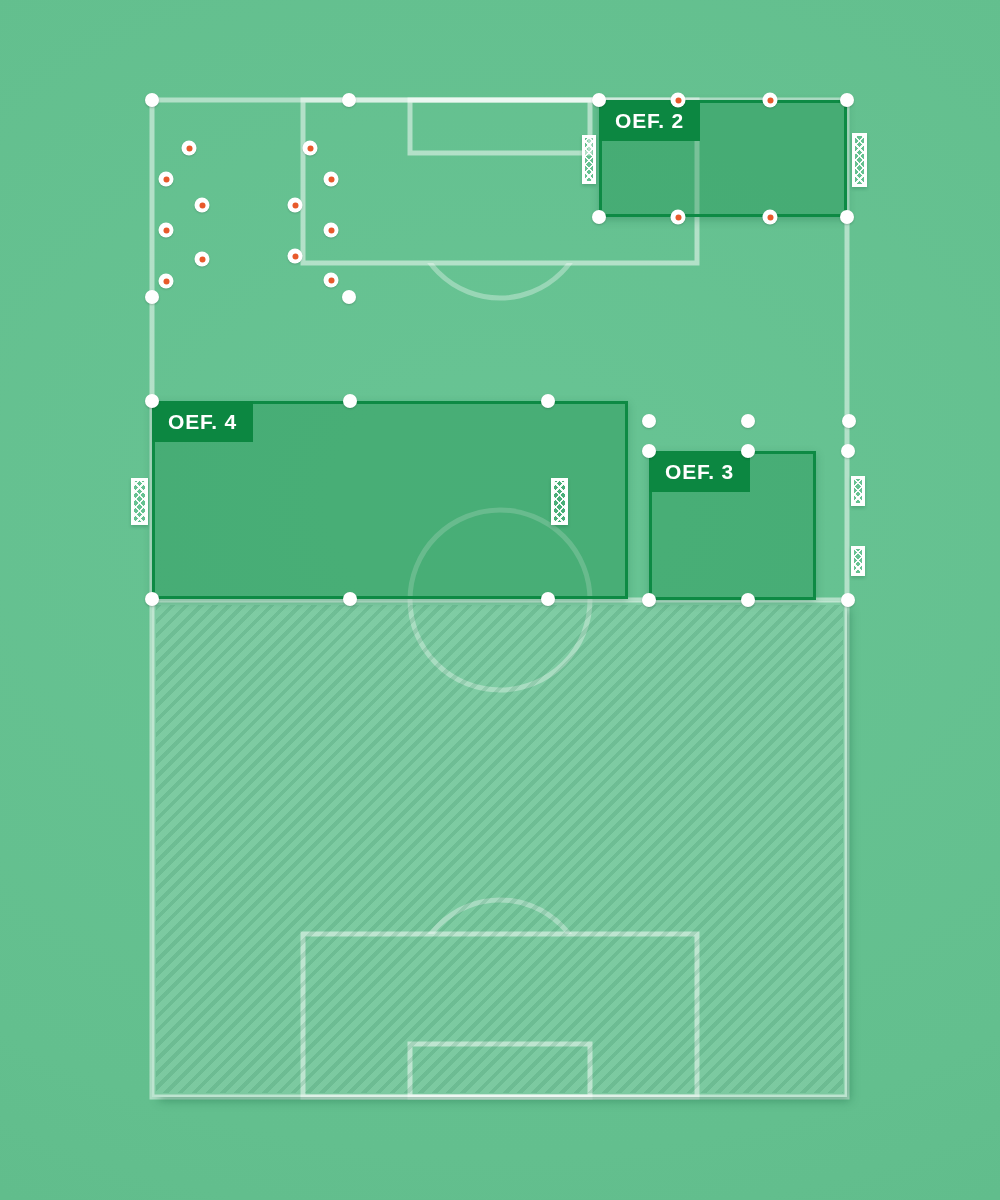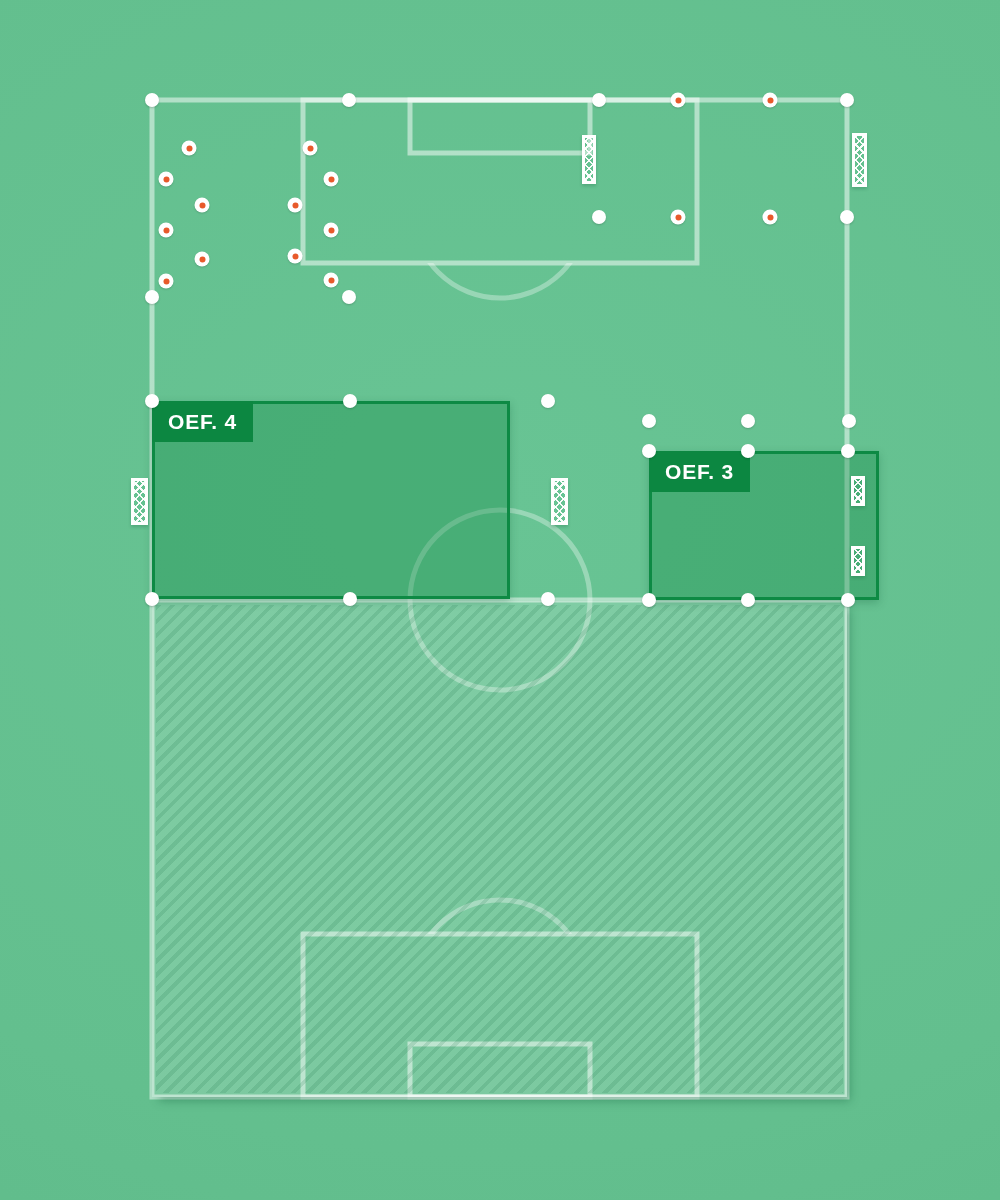--- a/index.html
+++ b/index.html
@@ -85,24 +85,27 @@
     </g>
     <g fill="none" stroke="#ffffff" stroke-width="5" stroke-opacity="0.33">
       <circle cx="500" cy="600" r="90"></circle>
       <circle cx="500" cy="211" r="87" clip-path="url(#topArcClip)"></circle>
       <circle cx="500" cy="987" r="87" clip-path="url(#bottomArcClip)"></circle>
     </g>
   </svg>
 
   <div class="hatch"></div>
 
-  <div class="zone" style="left: 649px; top: 451px; width: 230px; height: 149px;">
+  <div class="zone" style="left: 599px; top: 100px; width: 248px; height: 117px;">
+    <div class="zone-badge">OEF. 2</div>
+  </div>
+  <div class="zone" style="left: 649px; top: 451px; width: 167px; height: 149px;">
     <div class="zone-badge">OEF. 3</div>
   </div>
-  <div class="zone" style="left: 152px; top: 401px; width: 358px; height: 198px;">
+  <div class="zone" style="left: 152px; top: 401px; width: 476px; height: 198px;">
     <div class="zone-badge">OEF. 4</div>
   </div>
 
   <div class="layer" id="goals-layer">
       <div class="goal" style="left: 582px; top: 135px; width: 14px; height: 49px;"></div>
       <div class="goal" style="left: 852px; top: 133px; width: 15px; height: 54px;"></div>
       <div class="goal" style="left: 131px; top: 478px; width: 17px; height: 47px;"></div>
       <div class="goal" style="left: 551px; top: 478px; width: 17px; height: 47px;"></div>
       <div class="goal" style="left: 851px; top: 476px; width: 14px; height: 30px;"></div>
       <div class="goal" style="left: 851px; top: 546px; width: 14px; height: 30px;"></div>

